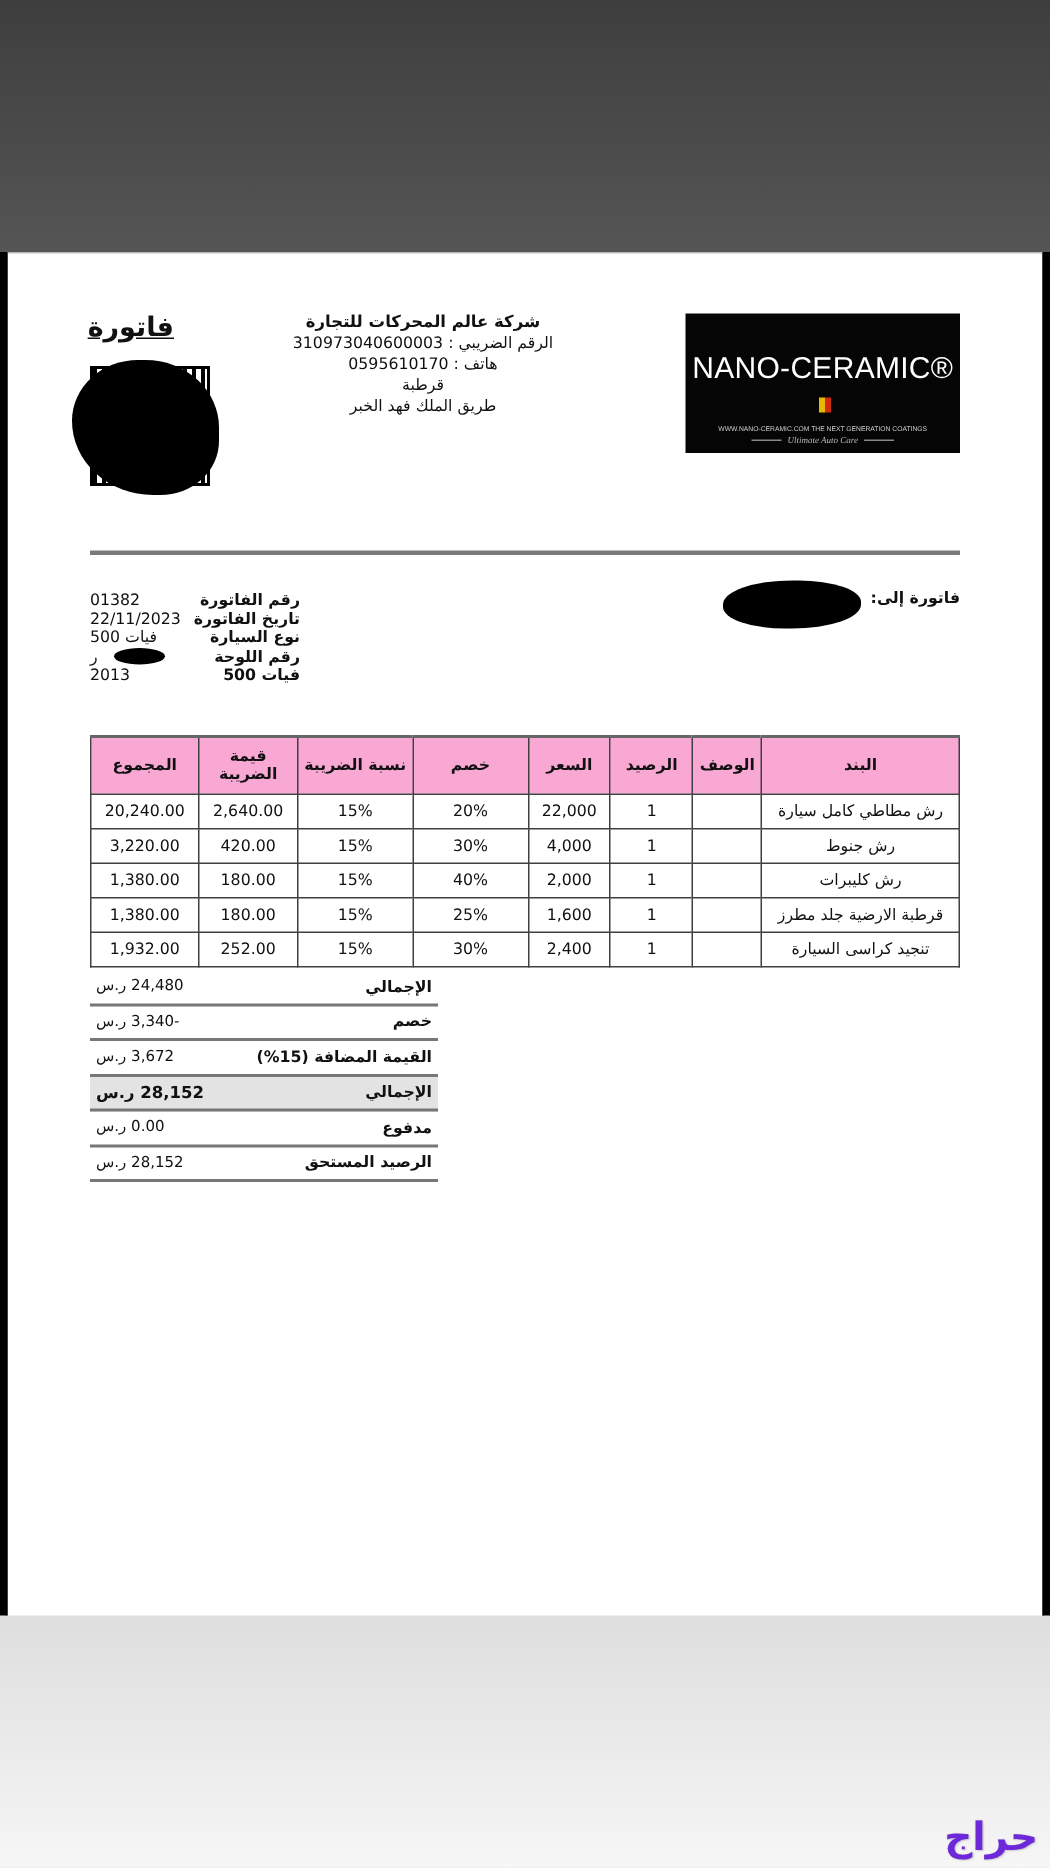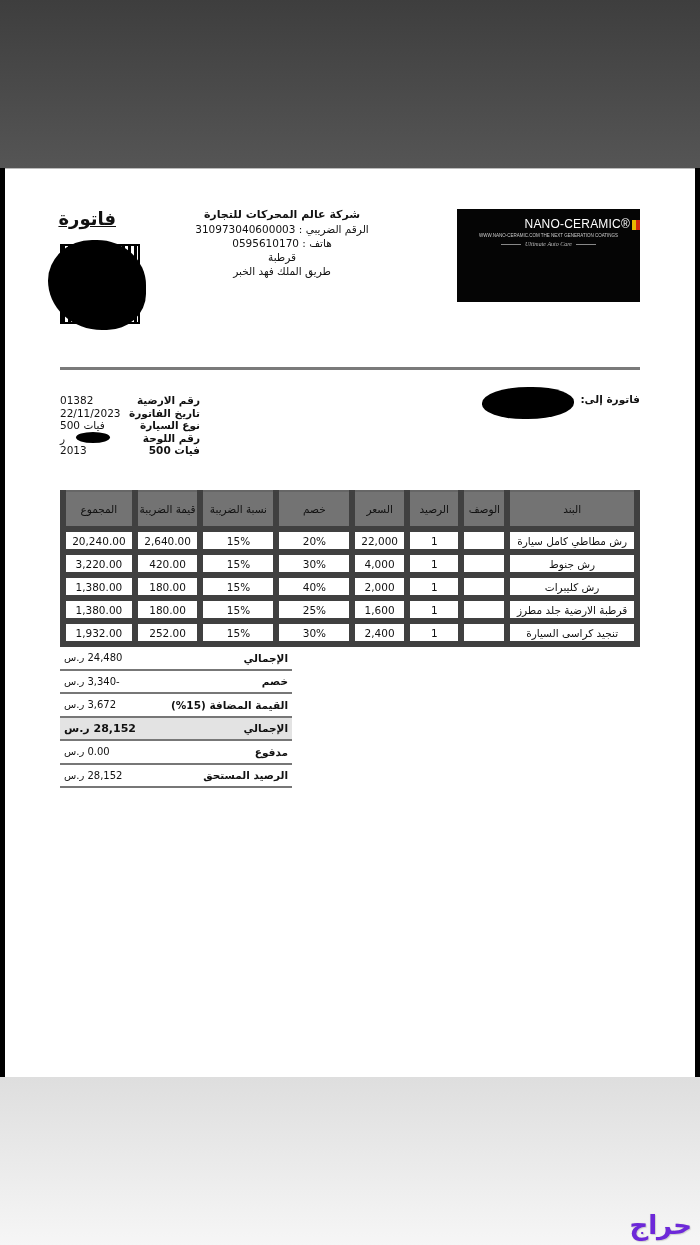--- a/index.html
+++ b/index.html
@@ -31,21 +31,21 @@
     border-top: 1px solid #bbb;
   }
   .side-bar-l { position:absolute; left:0; top:168px; width:5px; height:909px; background:#000; }
   .side-bar-r { position:absolute; right:0; top:168px; width:5px; height:909px; background:#000; }
 
   
   .logo {
     position: absolute; left: 457px; top: 209px; width: 183px; height: 93px;
     background: #050505; color: #fff; text-align: center;
   }
-  .logo .brand { margin-top: 8px; font-family: "Liberation Sans", sans-serif; font-size: 12px; letter-spacing: 0.2px; text-align: right; }
+  .logo .brand { margin-top: 26px; font-family: "Liberation Sans", sans-serif; font-size: 20px; letter-spacing: 0.2px; }
   .logo .brand .flag { display:inline-block; width:8px; height:10px; background: linear-gradient(90deg,#e8b800 50%,#d02a10 50%); vertical-align: middle; margin-left:2px;}
   .logo .sub { font-size: 4.5px; color:#ccc; margin-top: 2px; font-family:"Liberation Sans", sans-serif; }
   .logo .tag { font-family: "Liberation Serif", serif; font-style: italic; font-size: 6px; color:#bbb; margin-top: 3px; }
   .logo .tag::before, .logo .tag::after { content:""; display:inline-block; width:20px; height:1px; background:#888; vertical-align:middle; margin:0 4px; }
 
   .company {
     position: absolute; left: 187px; top: 208px; width: 190px;
     direction: rtl; text-align: center; font-size: 10.5px; line-height: 14px;
   }
   .company .name { font-weight: bold; font-size: 11px; }
@@ -68,22 +68,22 @@
   .meta .k { font-weight: bold; }
   .meta .v { direction: ltr; }
 
   .billto { position: absolute; left: 470px; top: 393px; width: 170px; direction: rtl; text-align: right; font-size: 10.5px; font-weight: bold; }
 
   
   table.items {
     position: absolute; left: 60px; top: 490px; width: 580px;
     border-collapse: collapse; direction: rtl; font-size: 10.5px;
   }
-  table.items th, table.items td { border: 6px solid #404040; text-align: center; }
-  table.items th { background: #737373; height: 38px; font-weight: normal; font-size: 10.5px; line-height: 12px; }
+  table.items th, table.items td { border: 1px solid #404040; text-align: center; }
+  table.items th { background: #f9a8d4; height: 38px; font-weight: bold; font-size: 10.5px; line-height: 12px; }
   table.items td { height: 23px; }
   table.items thead tr th { border-top: 2px solid #666; }
 
   
   .totals { position: absolute; left: 60px; top: 647px; width: 232px; font-size: 10.5px; }
   .totals .trow {
     display: flex; justify-content: space-between; align-items: center;
     direction: rtl; height: 23.5px; border-bottom: 2px solid #777; padding: 0 4px;
   }
   .totals .trow .lbl { font-weight: bold; }
@@ -117,21 +117,21 @@
 </div>
 
 <div class="inv-title">فاتورة</div>
 <div class="qr"></div>
 <div class="redact" style="left:48px;top:240px;width:98px;height:90px;border-radius:45% 50% 40% 55%;"></div>
 
 <div class="divider"></div>
 
 <div class="meta">
   <div class="row">
-      <span class="k">رقم الارضية</span>
+      <span class="k">رقم الفاتورة</span>
       <span class="v">01382</span>
     </div>
   <div class="row">
       <span class="k">تاريخ الفاتورة</span>
       <span class="v">22/11/2023</span>
     </div>
   <div class="row">
       <span class="k">نوع السيارة</span>
       <span class="v">فيات 500</span>
     </div>

